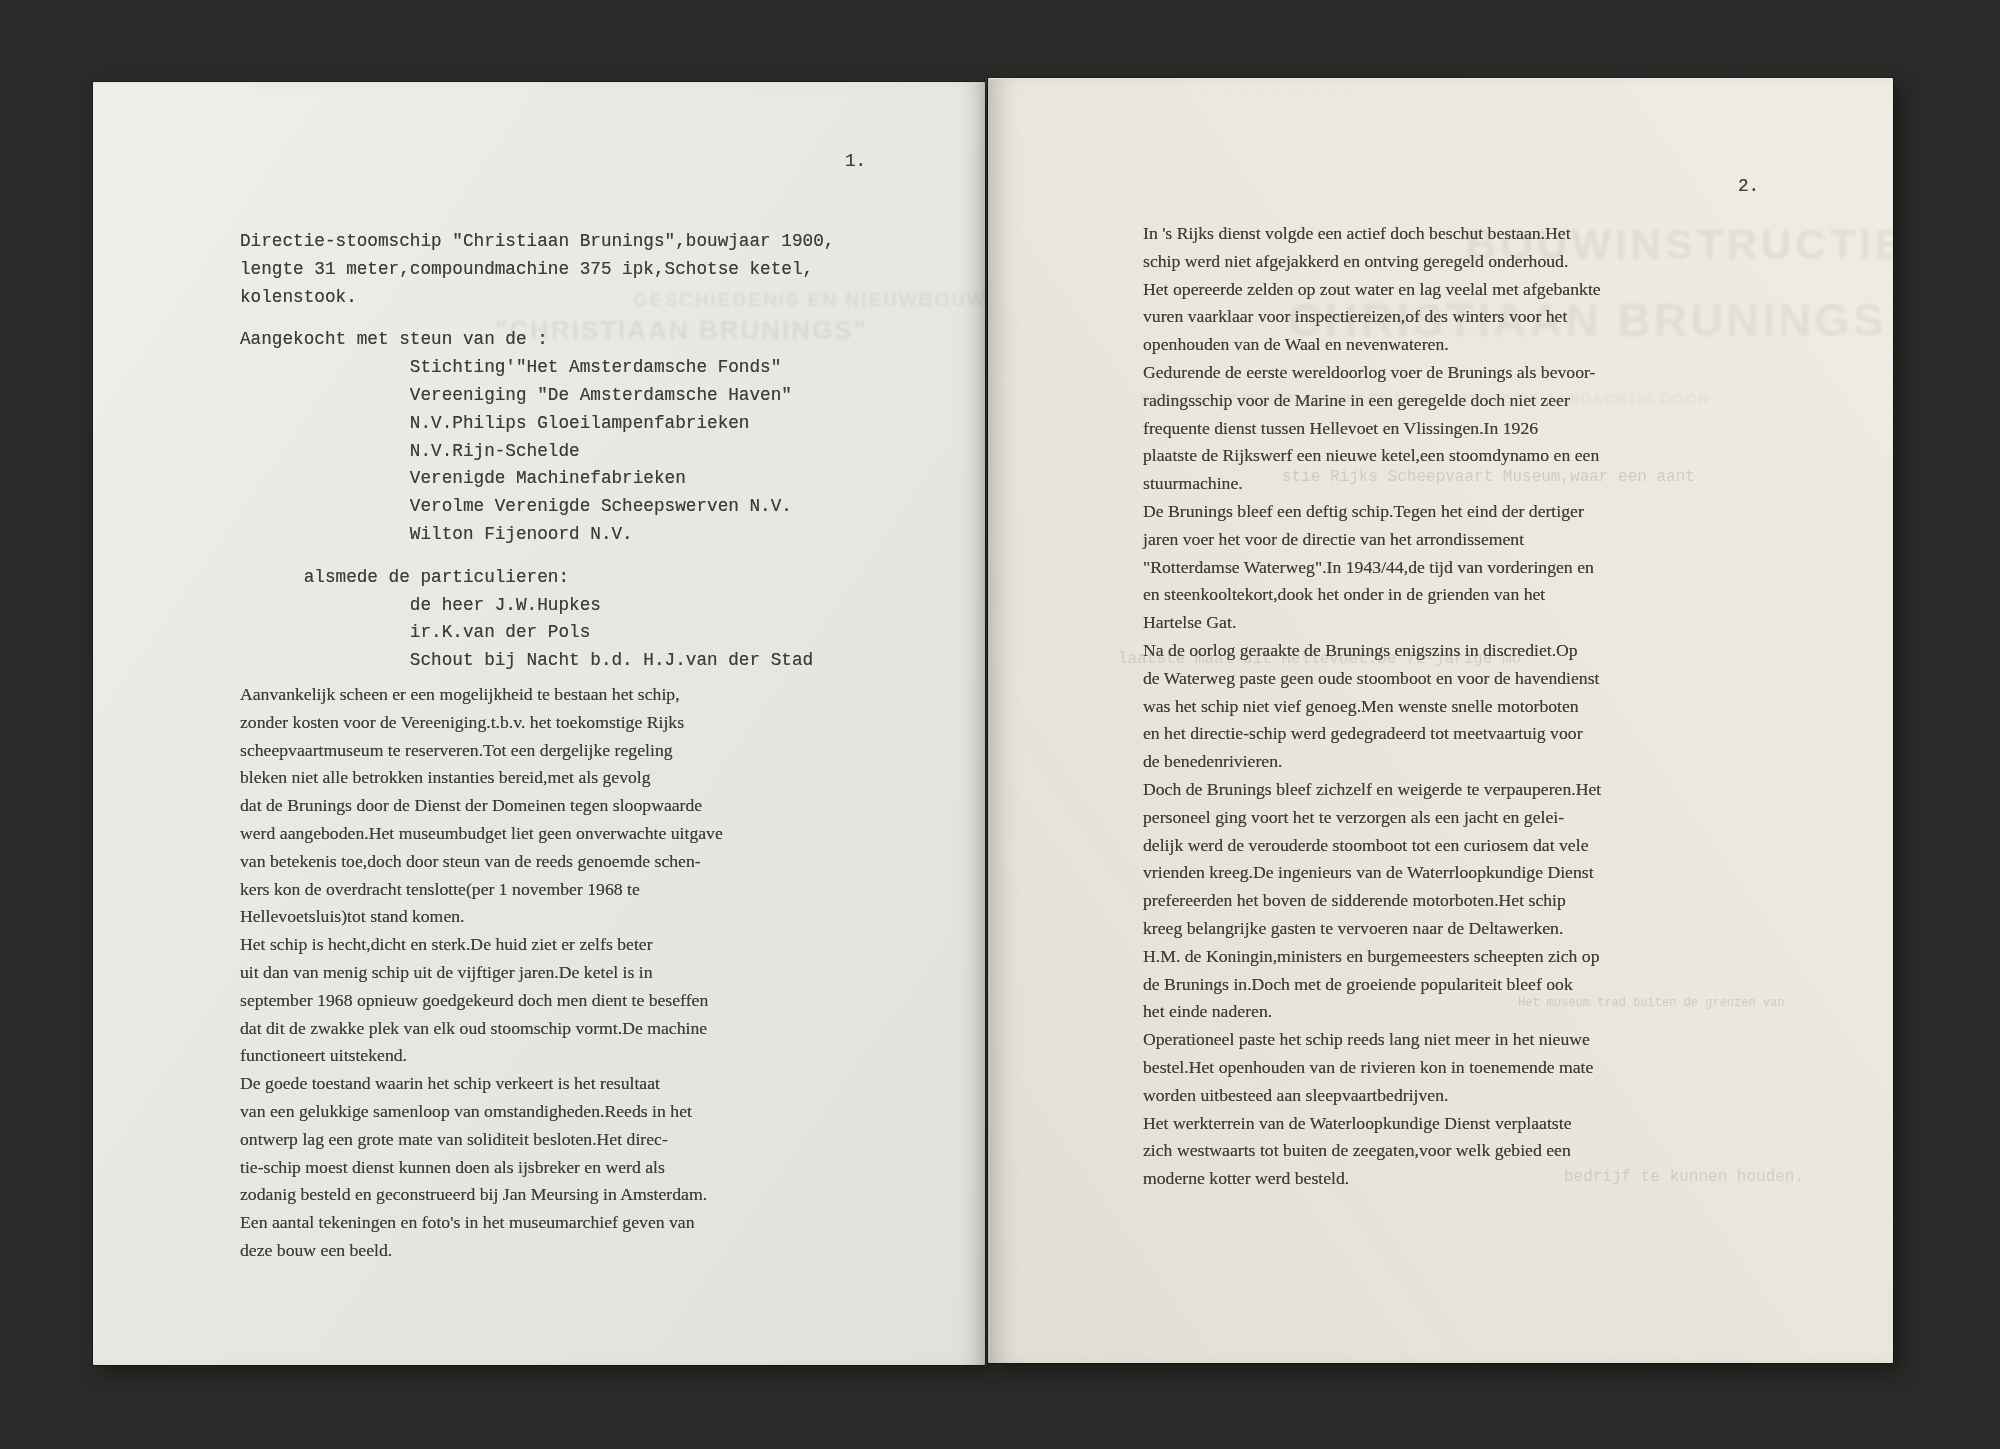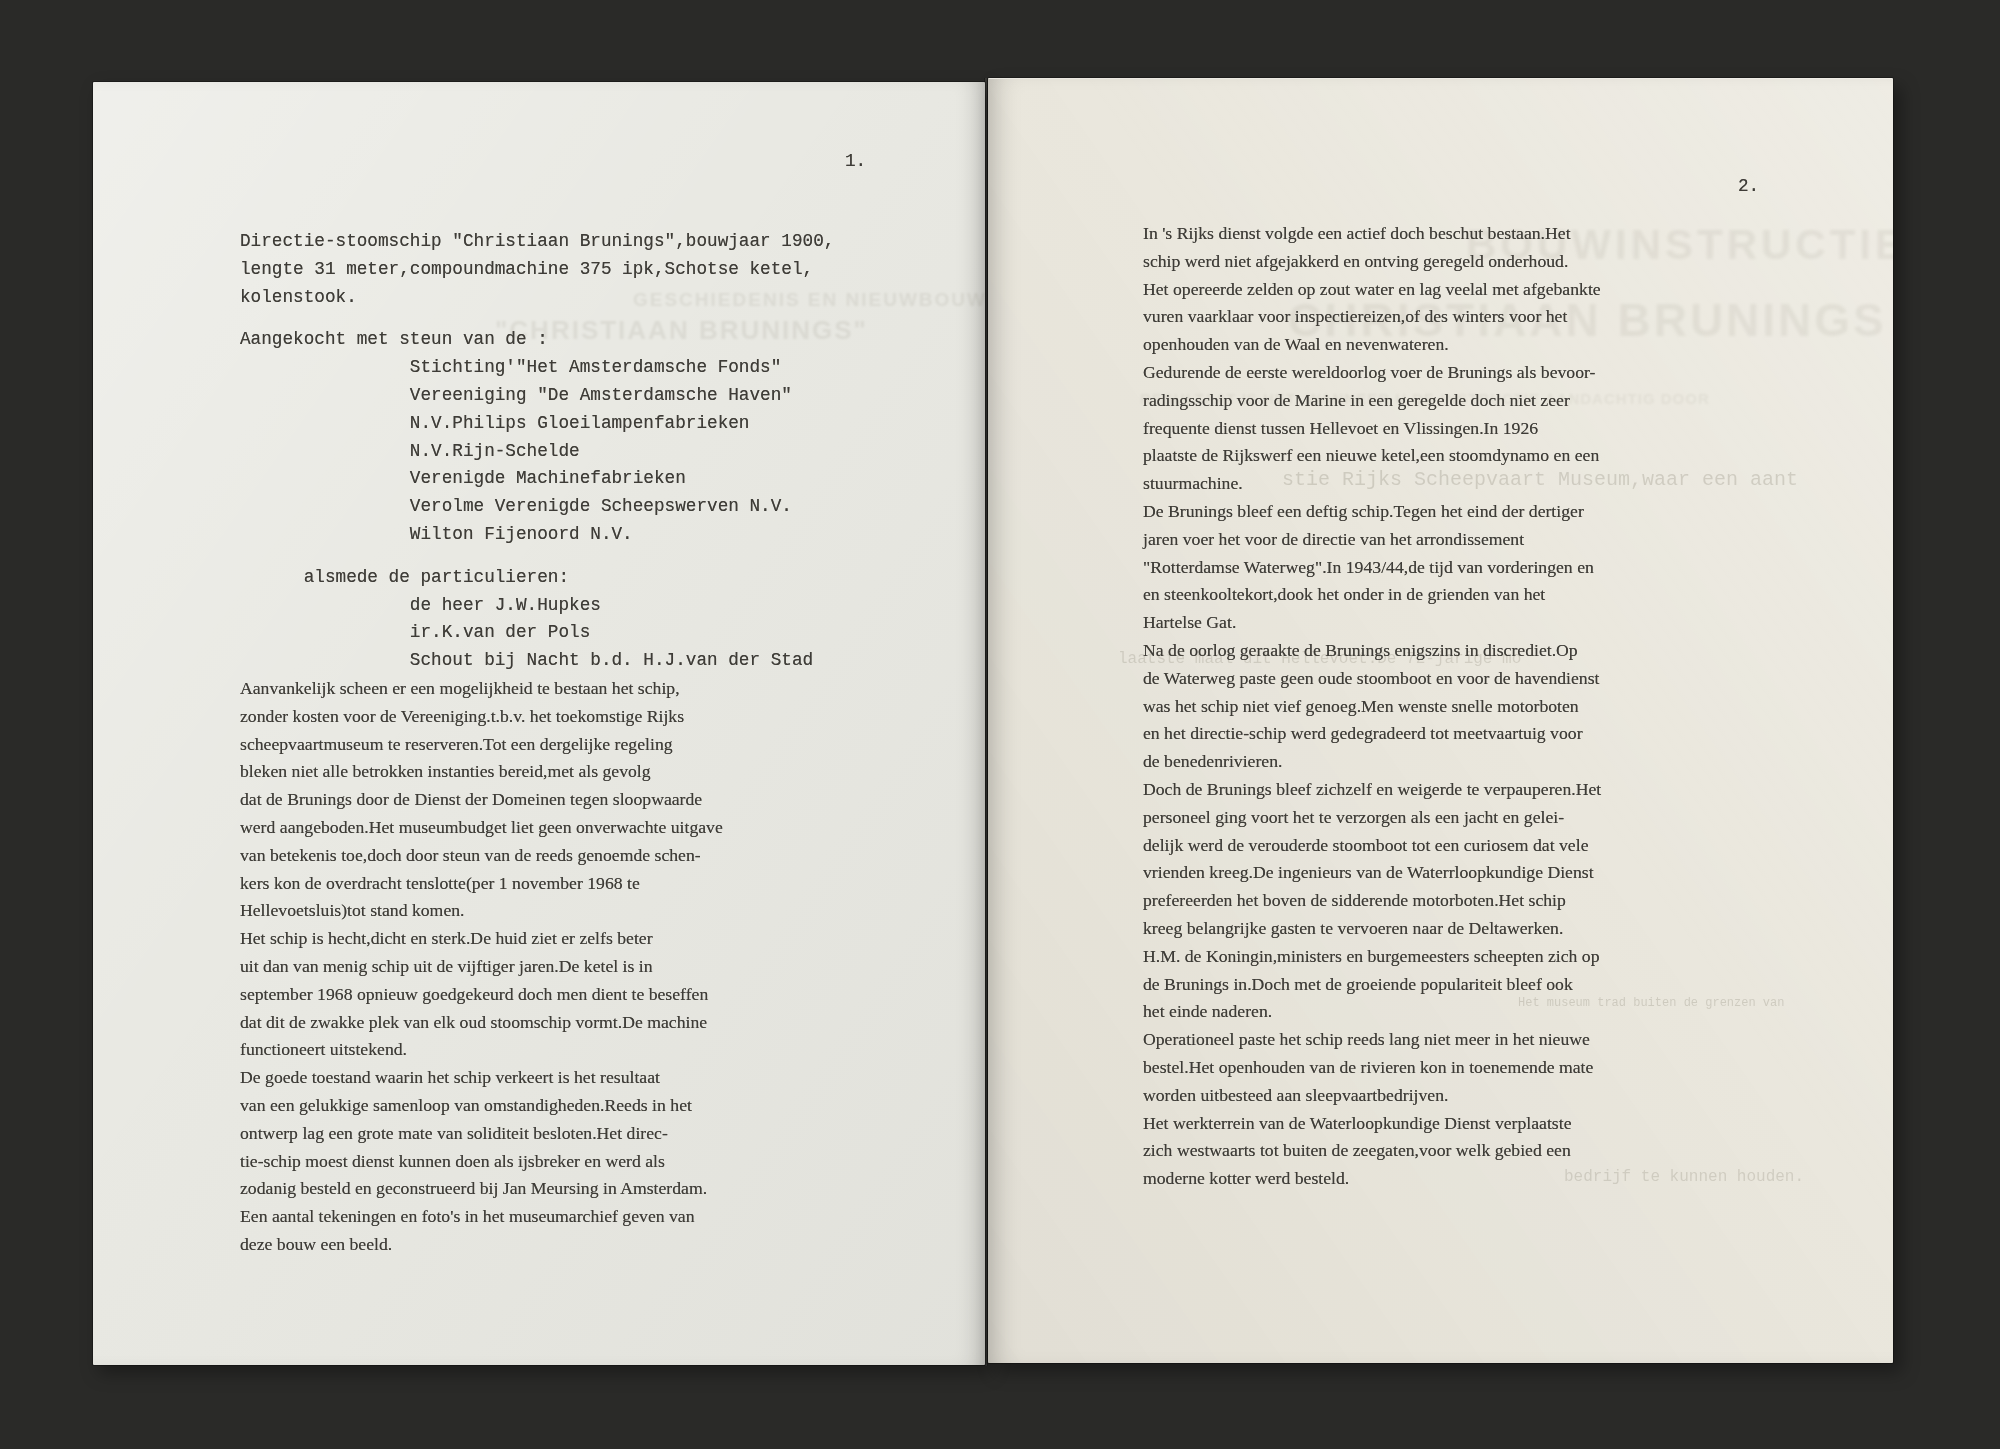--- a/index.html
+++ b/index.html
@@ -42,21 +42,21 @@
   .page-right .page-number{left:750px;top:96px;}
   .text{
     position:absolute;color:var(--ink);
     font-size:17.7px;line-height:27.8px;white-space:pre;
     text-shadow:0 0 .6px rgba(62,60,55,.65);
   }
   .page-left .text{left:147px;top:146px;}
   .page-right .text{left:155px;top:141px;}
   .block{margin:0;}
   .block.gap-half{margin-bottom:15px;}
-  .block.gap-small{}
+  .block.gap-small{margin-bottom:6px;}
   .block.gap-none{margin-bottom:0;font-family:Liberation Serif, serif;}
   .line{min-height:27.8px;}
   .ghost-layer{position:absolute;inset:0;pointer-events:none;}
   .ghost{position:absolute;white-space:pre;color:var(--ghost);line-height:1.1;}
   .ghost-sans{font-family:"Liberation Sans","DejaVu Sans",sans-serif;}
   .ghost-mono{font-family:"Liberation Mono","DejaVu Sans Mono",monospace;}
 </style>
 </head>
 <body>
 
@@ -71,21 +71,21 @@
       </div>
     <div class="page-number">1.</div>
     <div class="text"><div class="block gap-half"><div class="line">Directie-stoomschip "Christiaan Brunings",bouwjaar 1900,</div><div class="line">lengte 31 meter,compoundmachine 375 ipk,Schotse ketel,</div><div class="line">kolenstook.</div></div><div class="block gap-half"><div class="line">Aangekocht met steun van de :</div><div class="line">                Stichting'"Het Amsterdamsche Fonds"</div><div class="line">                Vereeniging "De Amsterdamsche Haven"</div><div class="line">                N.V.Philips Gloeilampenfabrieken</div><div class="line">                N.V.Rijn-Schelde</div><div class="line">                Verenigde Machinefabrieken</div><div class="line">                Verolme Verenigde Scheepswerven N.V.</div><div class="line">                Wilton Fijenoord N.V.</div></div><div class="block gap-small"><div class="line">      alsmede de particulieren:</div><div class="line">                de heer J.W.Hupkes</div><div class="line">                ir.K.van der Pols</div><div class="line">                Schout bij Nacht b.d. H.J.van der Stad</div></div><div class="block gap-none"><div class="line">Aanvankelijk scheen er een mogelijkheid te bestaan het schip,</div><div class="line">zonder kosten voor de Vereeniging.t.b.v. het toekomstige Rijks</div><div class="line">scheepvaartmuseum te reserveren.Tot een dergelijke regeling</div><div class="line">bleken niet alle betrokken instanties bereid,met als gevolg</div><div class="line">dat de Brunings door de Dienst der Domeinen tegen sloopwaarde</div><div class="line">werd aangeboden.Het museumbudget liet geen onverwachte uitgave</div><div class="line">van betekenis toe,doch door steun van de reeds genoemde schen-</div><div class="line">kers kon de overdracht tenslotte(per 1 november 1968 te</div><div class="line">Hellevoetsluis)tot stand komen.</div></div><div class="block gap-none"><div class="line">Het schip is hecht,dicht en sterk.De huid ziet er zelfs beter</div><div class="line">uit dan van menig schip uit de vijftiger jaren.De ketel is in</div><div class="line">september 1968 opnieuw goedgekeurd doch men dient te beseffen</div><div class="line">dat dit de zwakke plek van elk oud stoomschip vormt.De machine</div><div class="line">functioneert uitstekend.</div></div><div class="block gap-none"><div class="line">De goede toestand waarin het schip verkeert is het resultaat</div><div class="line">van een gelukkige samenloop van omstandigheden.Reeds in het</div><div class="line">ontwerp lag een grote mate van soliditeit besloten.Het direc-</div><div class="line">tie-schip moest dienst kunnen doen als ijsbreker en werd als</div><div class="line">zodanig besteld en geconstrueerd bij Jan Meursing in Amsterdam.</div><div class="line">Een aantal tekeningen en foto's in het museumarchief geven van</div><div class="line">deze bouw een beeld.</div></div></div>
   </section>
 
   <section class="page page-right">
     <div class="ghost-layer">
         <span class="ghost ghost-sans" style="left: 478px; top: 143px; font-size: 42px; opacity: 0.09; font-weight: 700; letter-spacing: 4px; filter: blur(1.6px);">BOUWINSTRUCTIE</span>
         <span class="ghost ghost-sans" style="left: 300px; top: 216px; font-size: 46px; opacity: 0.09; font-weight: 700; letter-spacing: 3px; filter: blur(1.6px);">CHRISTIAAN BRUNINGS</span>
         <span class="ghost ghost-sans" style="left: 152px; top: 312px; font-size: 15px; opacity: 0.08; font-weight: 700; letter-spacing: 1px; filter: blur(1px);">RESULTAAT IS HET  WANNEER U DE INSTRUCTIE AANDACHTIG DOOR</span>
-        <span class="ghost ghost-mono" style="left: 294px; top: 390px; font-size: 20px; opacity: 0.22; filter: blur(0.5px);">stie Rijks Scheepvaart Museum,waar een aant</span>
+        <span class="ghost ghost-mono" style="left: 294px; top: 390px; font-size: 16px; opacity: 0.22; filter: blur(0.5px);">stie Rijks Scheepvaart Museum,waar een aant</span>
         <span class="ghost ghost-mono" style="left: 130px; top: 572px; font-size: 16px; opacity: 0.2; filter: blur(0.5px);">laatste maal uit Hellevoet.De 72-jarige mo</span>
         <span class="ghost ghost-mono" style="left: 505px; top: 918px; font-size: 12px; opacity: 0.22; filter: blur(0.5px); margin-left: 25px;">Het museum trad buiten de grenzen van</span>
         <span class="ghost ghost-mono" style="left: 576px; top: 1090px; font-size: 16px; opacity: 0.2; filter: blur(0.5px); text-align: right;">bedrijf te kunnen houden.</span>
       </div>
     <div class="page-number">2.</div>
     <div class="text"><div class="block gap-none"><div class="line">In 's Rijks dienst volgde een actief doch beschut bestaan.Het</div><div class="line">schip werd niet afgejakkerd en ontving geregeld onderhoud.</div><div class="line">Het opereerde zelden op zout water en lag veelal met afgebankte</div><div class="line">vuren vaarklaar voor inspectiereizen,of des winters voor het</div><div class="line">openhouden van de Waal en nevenwateren.</div><div class="line">Gedurende de eerste wereldoorlog voer de Brunings als bevoor-</div><div class="line">radingsschip voor de Marine in een geregelde doch niet zeer</div><div class="line">frequente dienst tussen Hellevoet en Vlissingen.In 1926</div><div class="line">plaatste de Rijkswerf een nieuwe ketel,een stoomdynamo en een</div><div class="line">stuurmachine.</div><div class="line">De Brunings bleef een deftig schip.Tegen het eind der dertiger</div><div class="line">jaren voer het voor de directie van het arrondissement</div><div class="line">"Rotterdamse Waterweg".In 1943/44,de tijd van vorderingen en</div><div class="line">en steenkooltekort,dook het onder in de grienden van het</div><div class="line">Hartelse Gat.</div><div class="line">Na de oorlog geraakte de Brunings enigszins in discrediet.Op</div><div class="line">de Waterweg paste geen oude stoomboot en voor de havendienst</div><div class="line">was het schip niet vief genoeg.Men wenste snelle motorboten</div><div class="line">en het directie-schip werd gedegradeerd tot meetvaartuig voor</div><div class="line">de benedenrivieren.</div><div class="line">Doch de Brunings bleef zichzelf en weigerde te verpauperen.Het</div><div class="line">personeel ging voort het te verzorgen als een jacht en gelei-</div><div class="line">delijk werd de verouderde stoomboot tot een curiosem dat vele</div><div class="line">vrienden kreeg.De ingenieurs van de Waterrloopkundige Dienst</div><div class="line">prefereerden het boven de sidderende motorboten.Het schip</div><div class="line">kreeg belangrijke gasten te vervoeren naar de Deltawerken.</div><div class="line">H.M. de Koningin,ministers en burgemeesters scheepten zich op</div><div class="line">de Brunings in.Doch met de groeiende populariteit bleef ook</div><div class="line">het einde naderen.</div><div class="line">Operationeel paste het schip reeds lang niet meer in het nieuwe</div><div class="line">bestel.Het openhouden van de rivieren kon in toenemende mate</div><div class="line">worden uitbesteed aan sleepvaartbedrijven.</div><div class="line">Het werkterrein van de Waterloopkundige Dienst verplaatste</div><div class="line">zich westwaarts tot buiten de zeegaten,voor welk gebied een</div><div class="line">moderne kotter werd besteld.</div></div></div>
   </section>
 
 </div>
 

